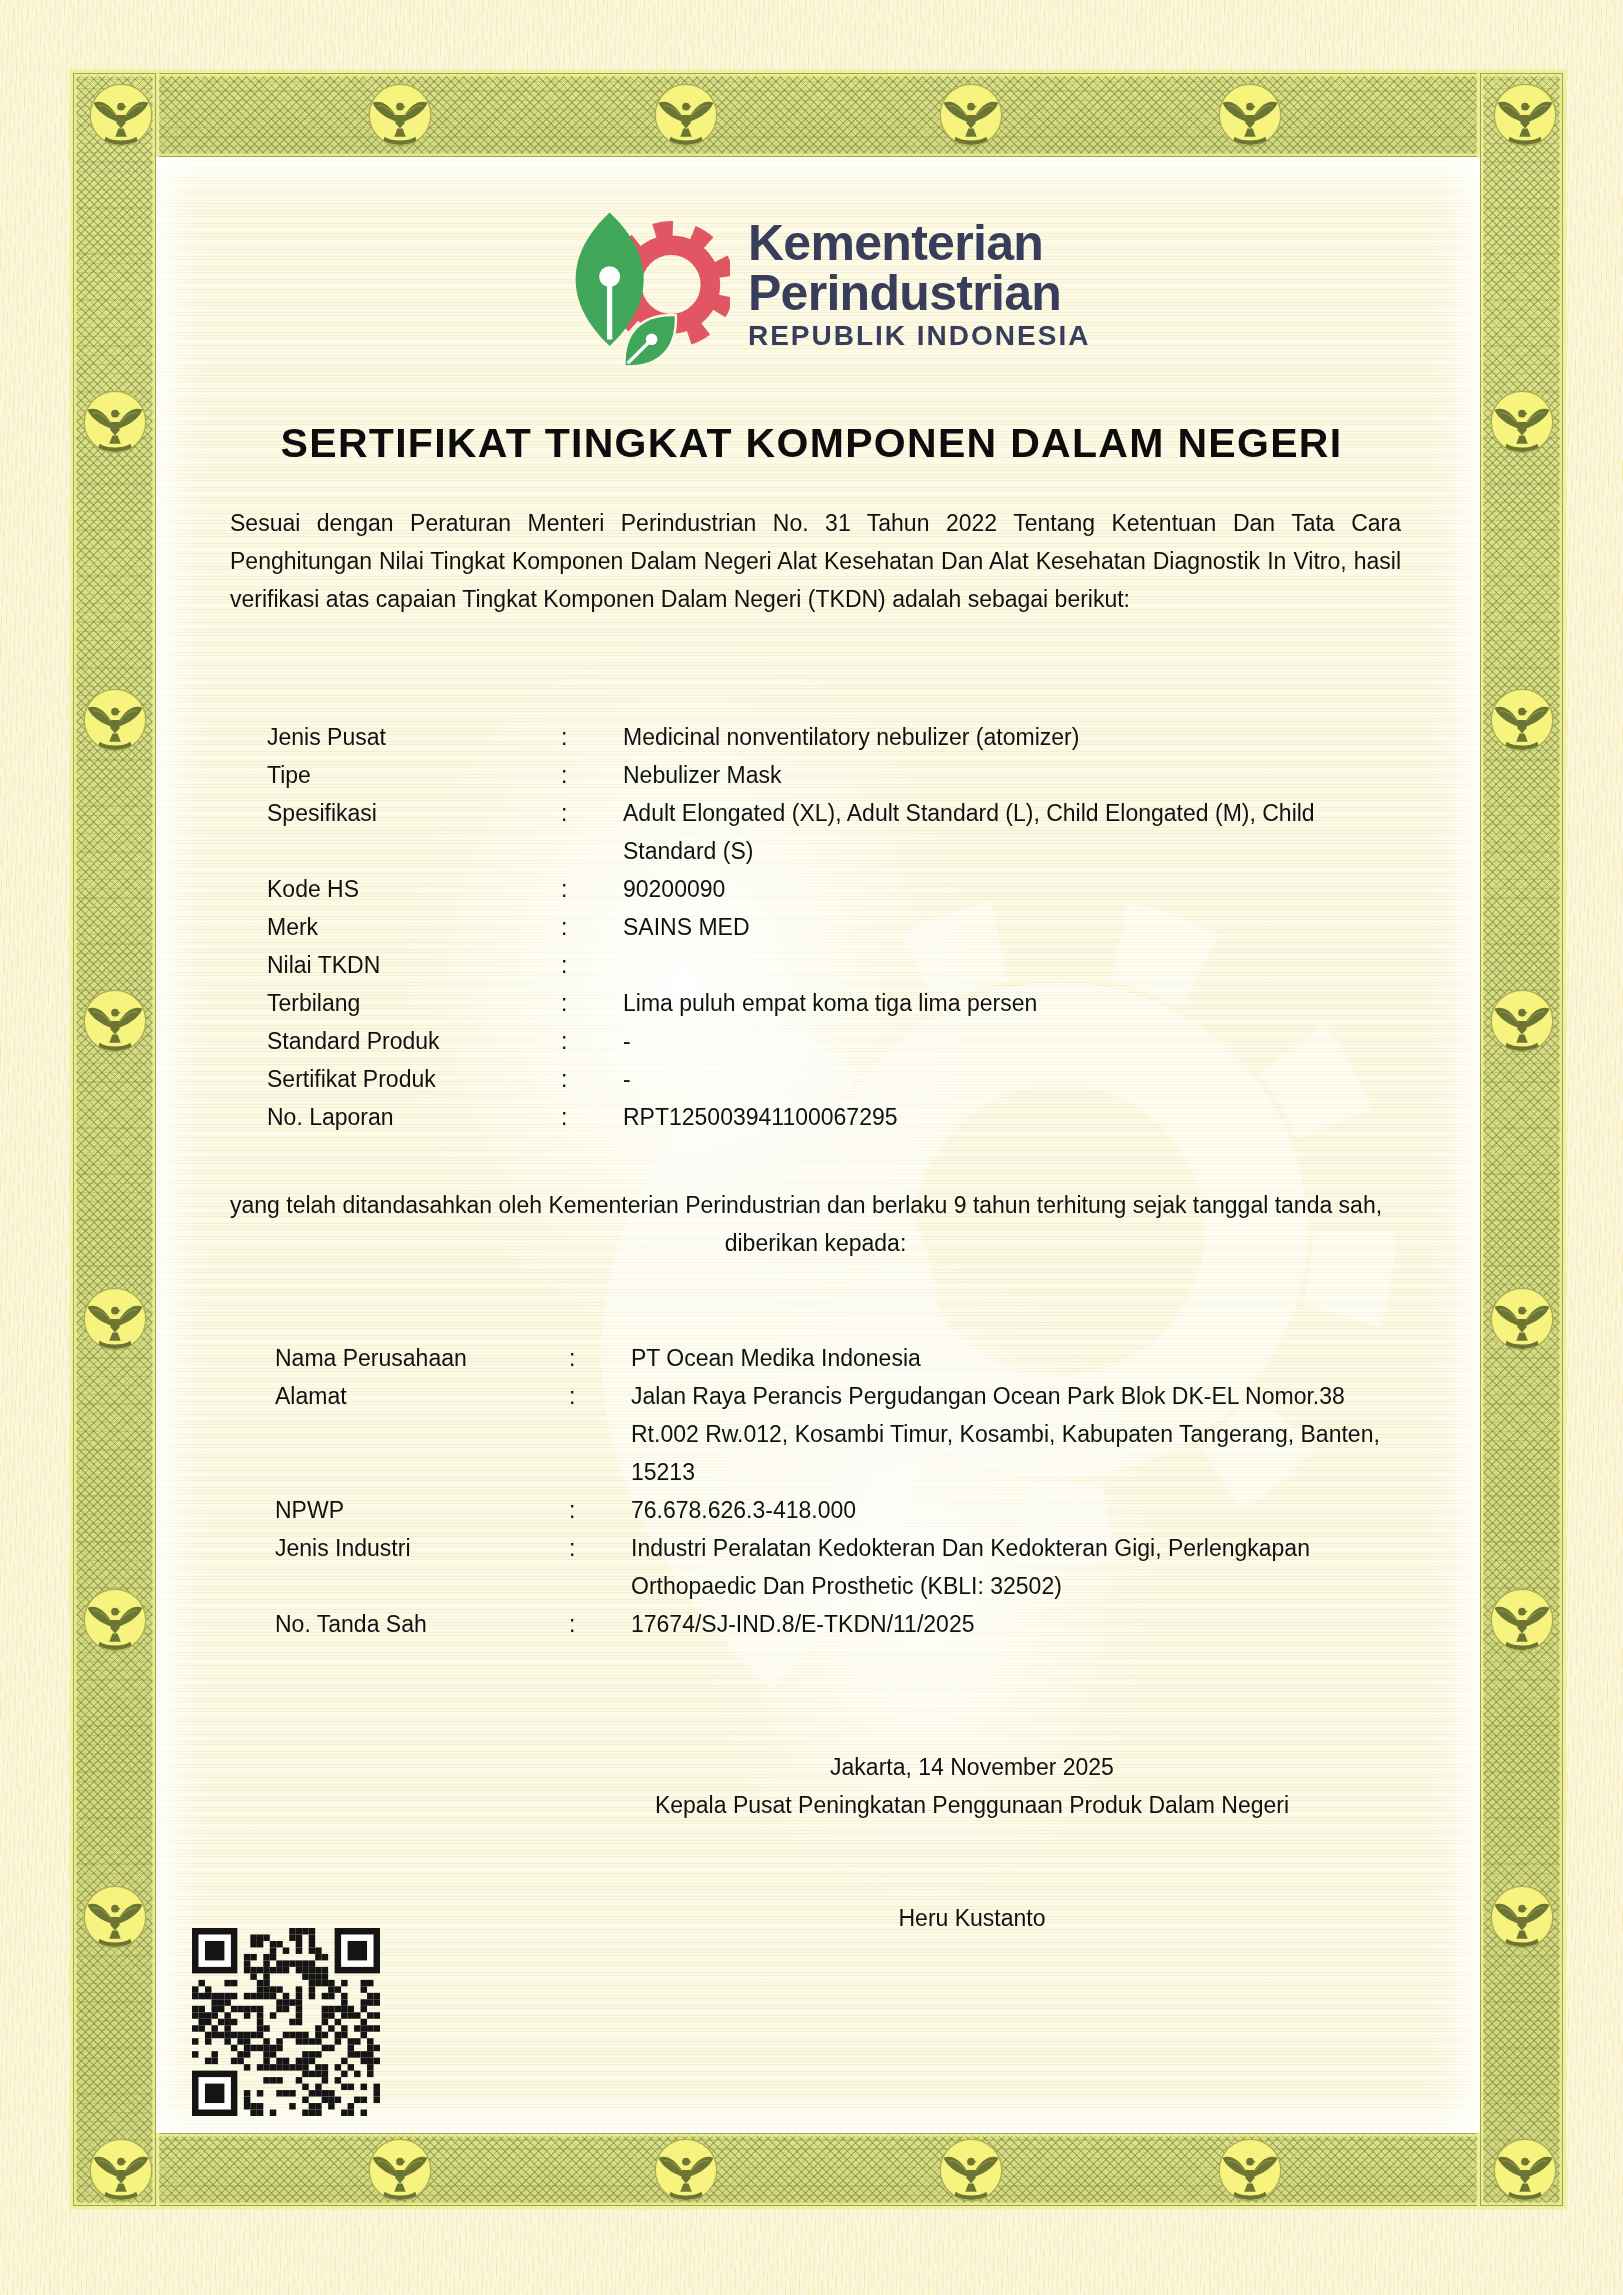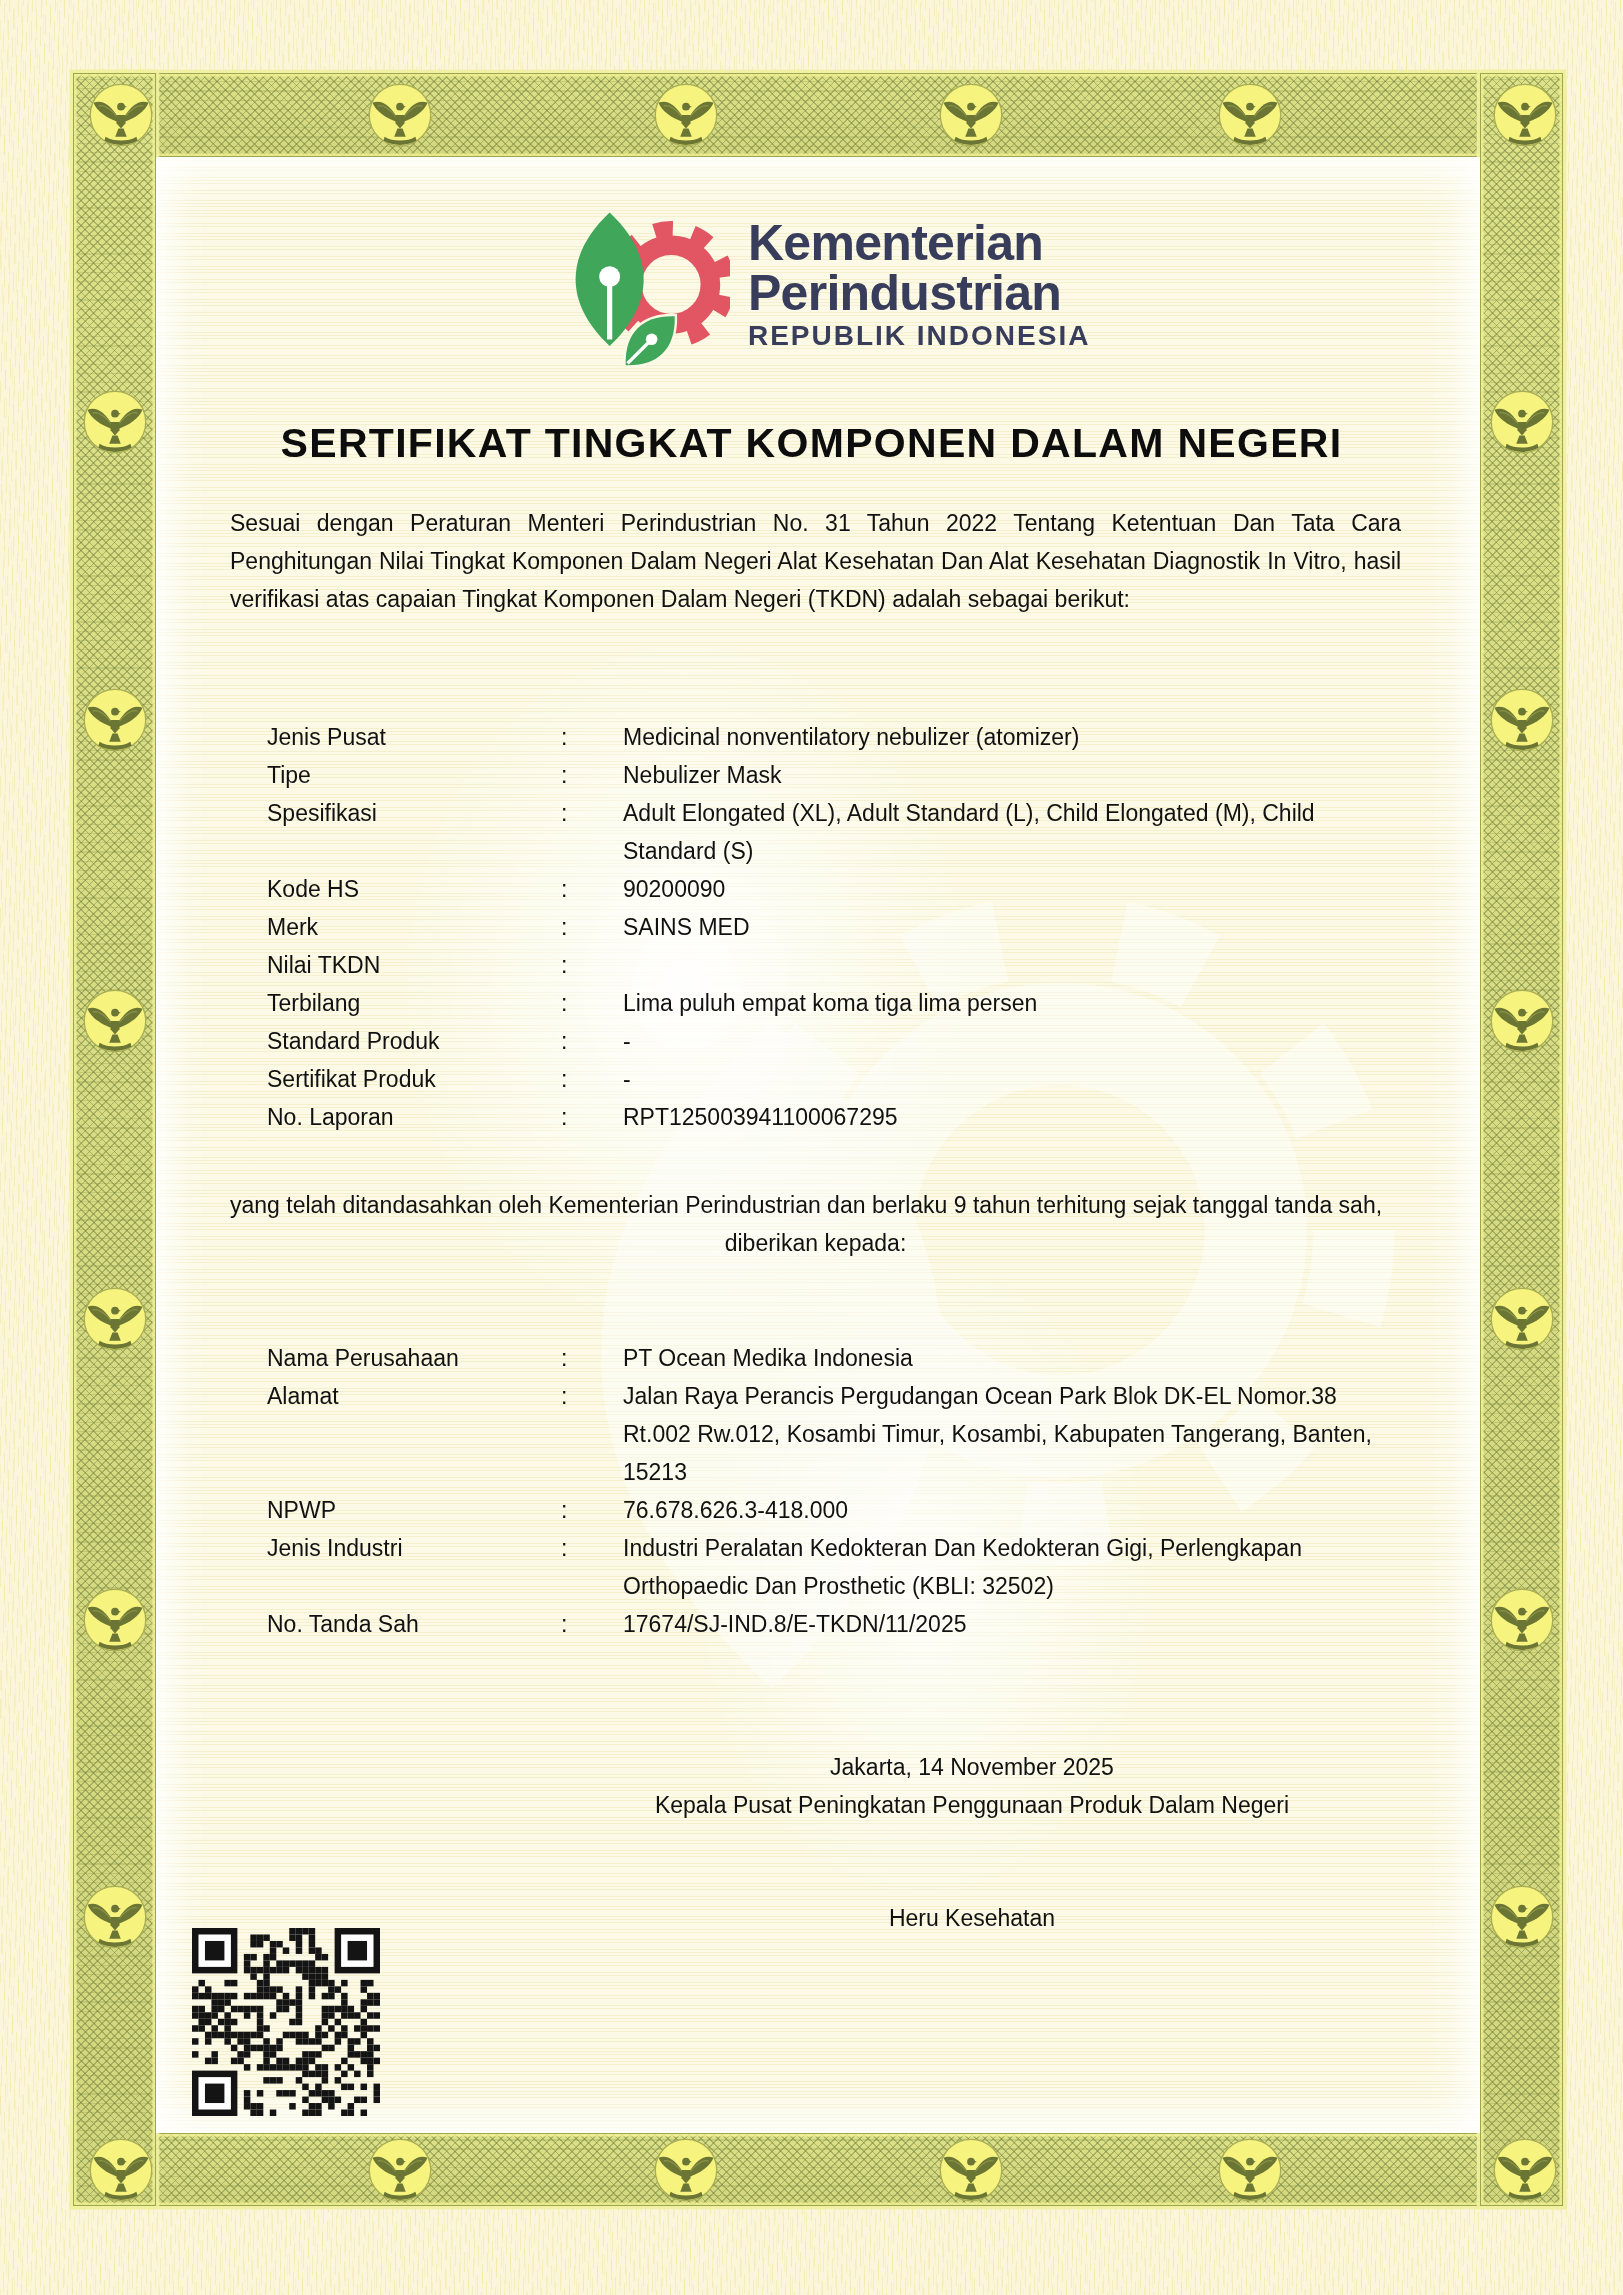--- a/index.html
+++ b/index.html
@@ -66,21 +66,21 @@
     text-align:center; font-weight:bold; font-size:41px; letter-spacing:1.3px; color:#0d0d0d;
   }
   
   .bodytext{font-size:23px; line-height:38px; color:#111;}
   .intro{
     position:absolute; left:230px; top:504px; width:1171px;
     text-align:justify;
   }
   .detail-table{position:absolute; left:267px; width:1136px;}
   .product-table{top:718px;}
-  .company-table{top:1339px;}
+  .company-table{top:1339px;margin-left:8px;}
   .row{display:grid; grid-template-columns:294px 62px 1fr;}
   .row .lbl{white-space:nowrap;}
   .validity{
     position:absolute; left:230px; top:1186px; width:1171px; text-align:justify;
   }
   .given-to{text-align:center;}
   .signoff{
     position:absolute; left:504px; top:1748px; width:936px; text-align:center;
   }
   .signer{
@@ -362,21 +362,21 @@
       <span class="lbl">No. Tanda Sah</span>
       <span class="col">:</span>
       <span class="val">17674/SJ-IND.8/E-TKDN/11/2025</span>
     </div>
   </div>
 
   <div class="signoff bodytext">
     <div>Jakarta, 14 November 2025</div>
     <div>Kepala Pusat Peningkatan Penggunaan Produk Dalam Negeri</div>
   </div>
-  <div class="signer bodytext">Heru Kesehatan</div>
+  <div class="signer bodytext">Heru Kustanto</div>
 
   <div class="qr">
     <svg viewBox="0 0 290 290">
         <rect x="150" y="0" width="10" height="10" fill="#141414"></rect>
         <rect x="160" y="0" width="10" height="10" fill="#141414"></rect>
         <rect x="170" y="0" width="10" height="10" fill="#141414"></rect>
         <rect x="180" y="0" width="10" height="10" fill="#141414"></rect>
         <rect x="90" y="10" width="10" height="10" fill="#141414"></rect>
         <rect x="100" y="10" width="10" height="10" fill="#141414"></rect>
         <rect x="110" y="10" width="10" height="10" fill="#141414"></rect>

